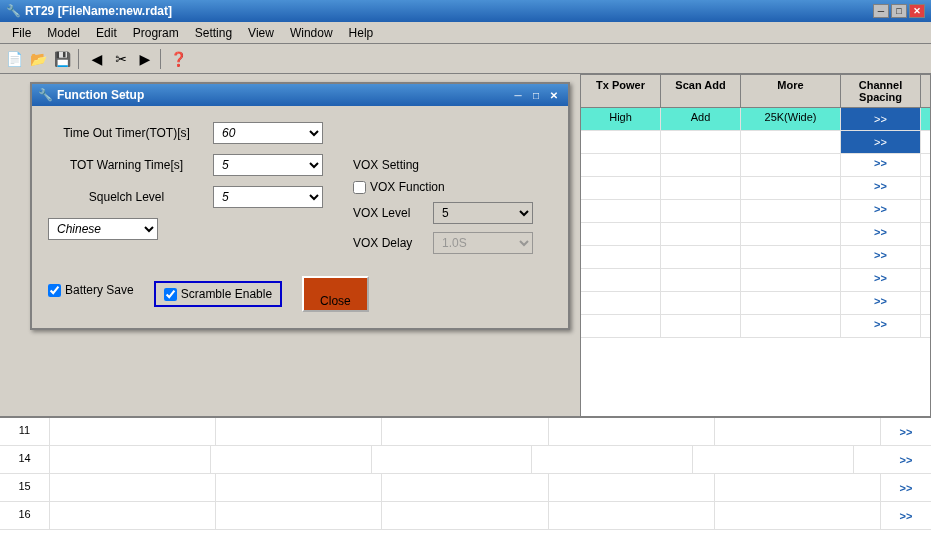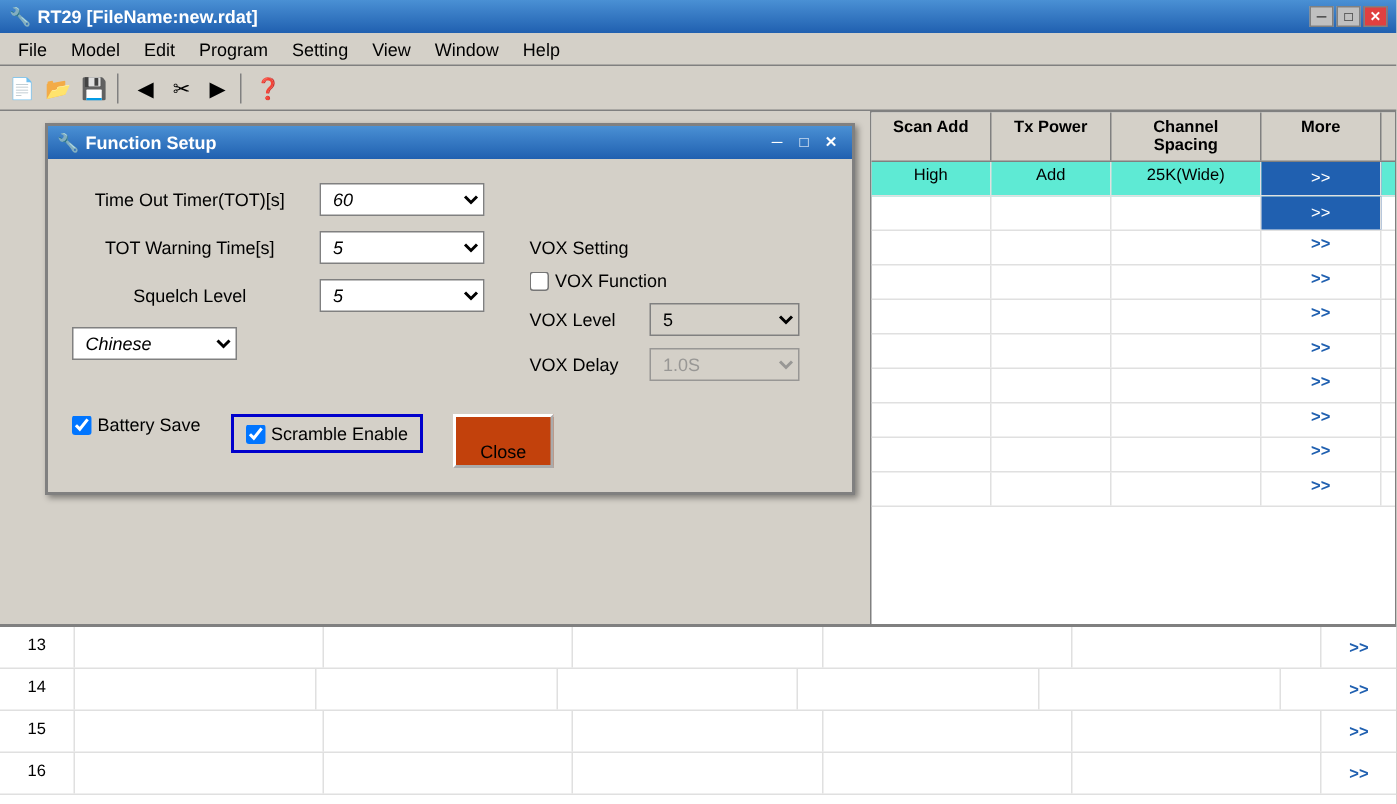--- a/index.html
+++ b/index.html
@@ -156,21 +156,21 @@
     .checkbox-row {
       display: flex;
       align-items: center;
       gap: 4px;
       margin-bottom: 8px;
     }
 
     
     .dialog-bottom {
       display: flex;
-      align-items: flex-start;
+      align-items: center;
       margin-top: 14px;
       gap: 20px;
     }
     .scramble-box {
       border: 2px solid #0000cc;
       padding: 4px 8px;
       display: flex;
       align-items: center;
       gap: 4px;
     }
@@ -372,24 +372,24 @@
           <input type="checkbox" checked="" style="">
           <span>Scramble Enable</span>
         </div>
         <button class="close-btn">Close</button>
       </div>
     </div>
   </div>
 
   <div class="right-panel">
     <div class="table-header">
+      <div class="th">Tx Power</div>
       <div class="th">Scan Add</div>
-      <div class="th">Tx Power</div>
+      <div class="th">More</div>
       <div class="th">Channel<br>Spacing</div>
-      <div class="th">More</div>
     </div>
     <div class="table-body">
 
       <div class="table-row highlighted">
         <div class="td">High</div>
         <div class="td">Add</div>
         <div class="td">25K(Wide)</div>
         <div class="td arrow-btn">&gt;&gt;</div>
       </div>
 
@@ -445,21 +445,21 @@
         <div class="td"></div>
           <div class="td"></div>
           <div class="td"></div>
         <div class="td" style="color:#2060b0;font-weight:bold;cursor:pointer;">&gt;&gt;</div>
       </div>
     </div>
   </div>
 
   <div class="bottom-table">
     <div style="display:grid;grid-template-columns:50px 1fr 1fr 1fr 1fr 1fr 50px;border-bottom:1px solid #e0e0e0;min-height:28px;" class="table-row">
-      <div class="bt-num">13</div>
+      <div class="bt-num">11</div>
       <div class="bt-cell"></div>
       <div class="bt-cell"></div>
       <div class="bt-cell"></div>
       <div class="bt-cell"></div>
       <div class="bt-cell"></div>
       <div class="bt-arrow">&gt;&gt;</div>
     </div>
     <div style="display:grid;grid-template-columns:50px 1fr 1fr 1fr 1fr 1fr 50px;border-bottom:1px solid #e0e0e0;min-height:28px;gap:27px;" class="table-row">
       <div class="bt-num">14</div>
       <div class="bt-cell"></div>

